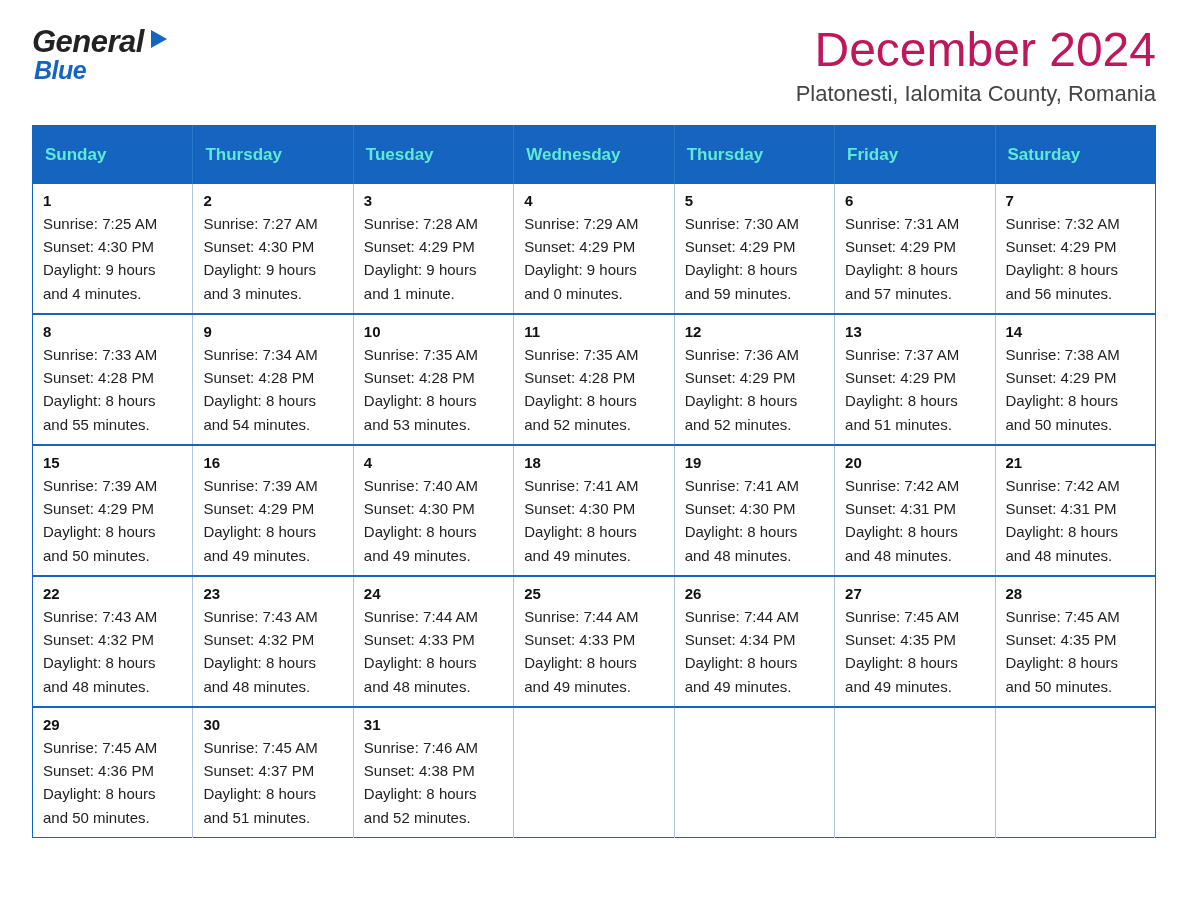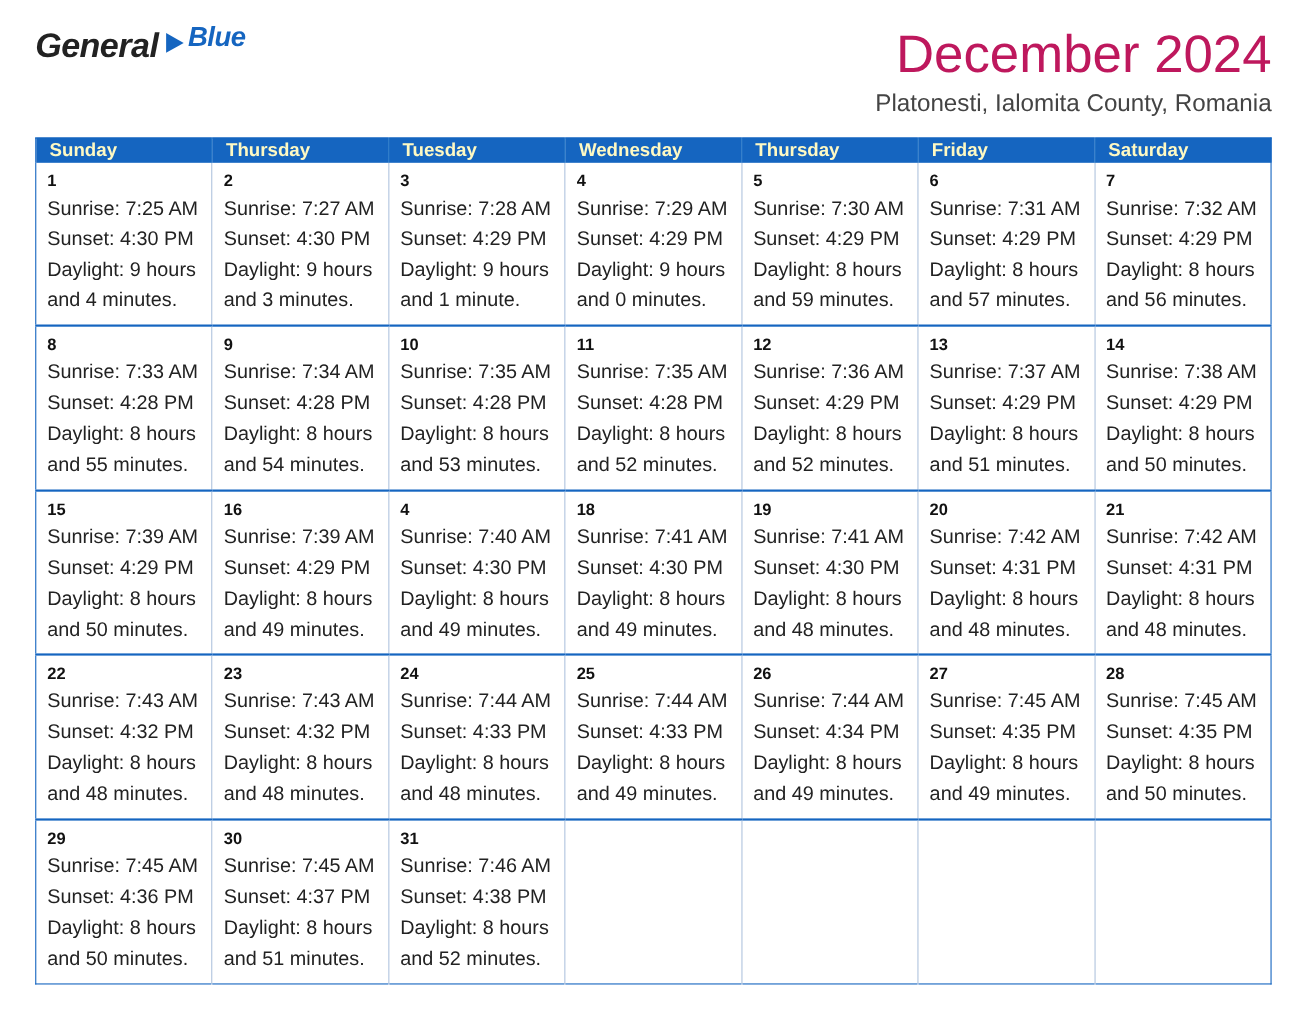--- a/index.html
+++ b/index.html
@@ -12,21 +12,21 @@
       padding: 24px 32px;
     }
     .header {
       display: flex;
       justify-content: space-between;
       align-items: flex-start;
       margin-bottom: 18px;
     }
     .logo {
       display: flex;
-      flex-direction: row;
+      flex-direction: column;
       align-items: flex-start;
     }
     .title-section {
       text-align: right;
     }
     .title-section h1 {
       font-size: 48px;
       font-weight: 400;
       color: #be185d;
       line-height: 1.1;
@@ -37,24 +37,24 @@
       color: #444;
       margin-top: 4px;
     }
     .calendar {
       width: 100%;
       border-collapse: collapse;
       border: 1px solid #1565c0;
     }
     .calendar thead tr th {
       background: #1565c0;
-      color: #fef9c3;
+      color: #5eead4;
       font-size: 17px;
       font-weight: 600;
-      padding: 1px 12px;
+      padding: 19px 12px;
       text-align: left;
       border-right: 1px solid #2979c9;
     }
     .calendar thead tr th:last-child {
       border-right: none;
     }
     .calendar tbody tr td {
       vertical-align: top;
       padding: 8px 10px;
       border-right: 1px solid #b0c4de;
@@ -70,21 +70,21 @@
     .calendar tbody tr:last-child td {
       border-bottom: none;
     }
     .day-number {
       font-size: 15px;
       font-weight: 600;
       margin-bottom: 3px;
       color: #111;
     }
     .day-info {
-      font-size: 18px;
+      font-size: 15px;
       color: #222;
       line-height: 1.55;
     }
     .empty-cell {
       background: #fff;
     }
   </style>
 </head>
 <body>
 

